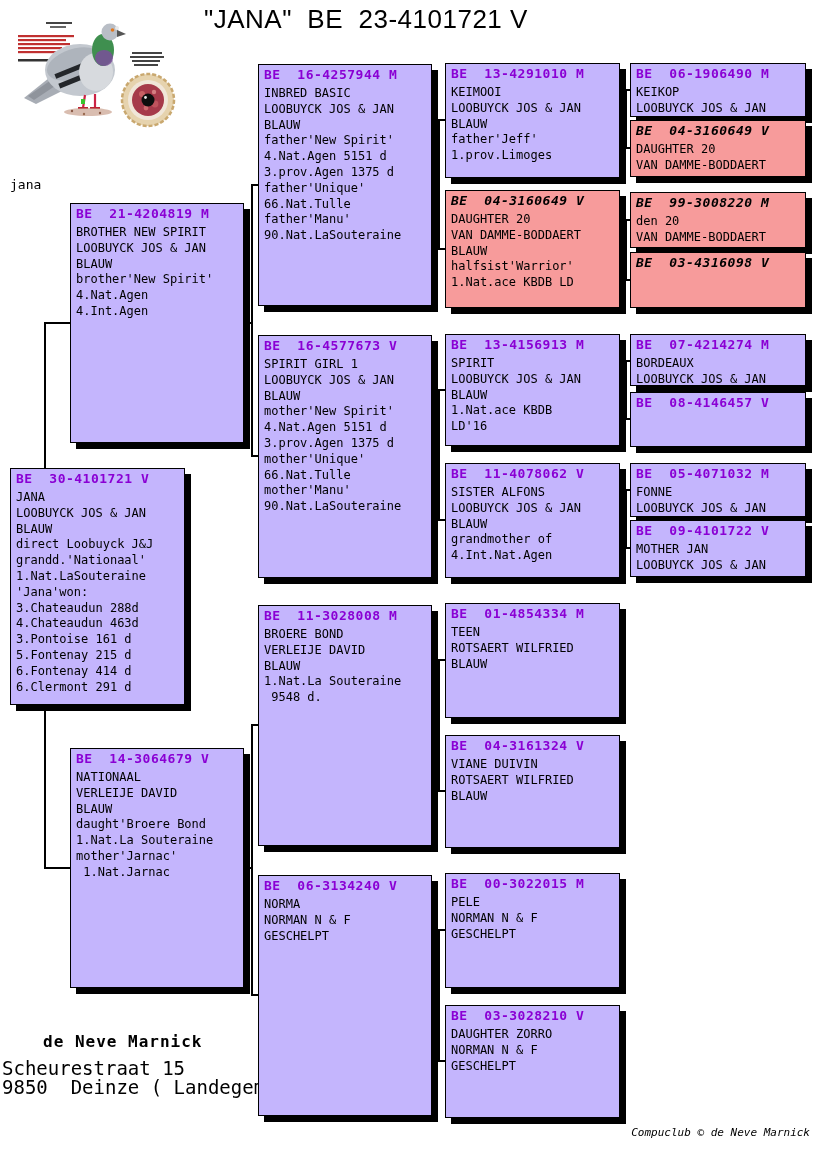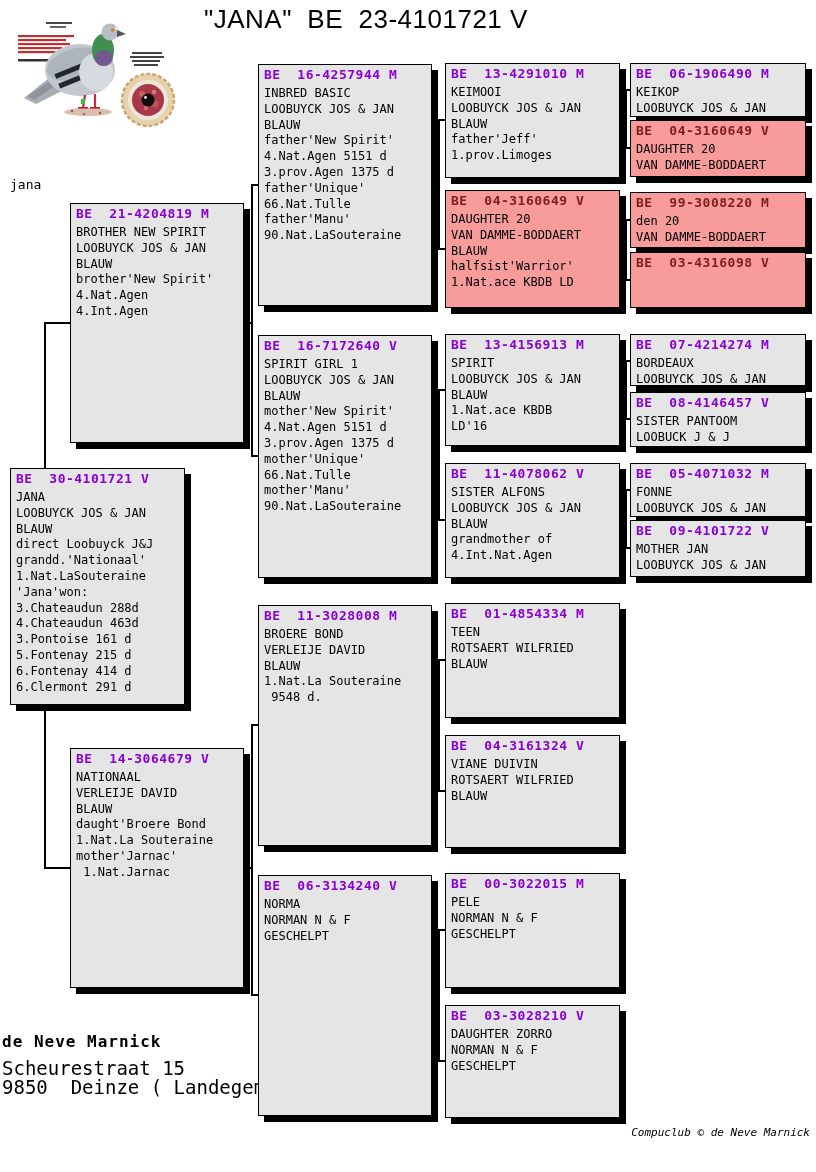--- a/index.html
+++ b/index.html
@@ -1,31 +1,31 @@
 <!DOCTYPE html>
 <html><head>
 <meta charset="utf-8">
 <style>
   html,body{margin:0;padding:0;background:#fff;}
   #page{position:relative;width:816px;height:1172px;background:#fff;overflow:hidden;
         font-family:"DejaVu Sans Mono",monospace;color:#000;}
   .title{position:absolute;left:204px;top:4px;font-family:"Liberation Sans",sans-serif;
          font-size:26px;letter-spacing:.5px;color:#000;white-space:pre;}
-  .box{position:absolute;background:#e5e5e5;border:1.5px solid #000;box-shadow:6px 6px 0 #000;
+  .box{position:absolute;background:#c4b5fd;border:1.5px solid #000;box-shadow:6px 6px 0 #000;
        padding:2px 5px;box-sizing:border-box;overflow:hidden;z-index:2;}
   .box.pink{background:#F79B9B;}
   .hd{font-weight:bold;font-size:13px;line-height:16px;letter-spacing:.5px;color:#8A00D4;
       white-space:pre;margin-bottom:3px;}
-  .box.pink .hd{color:#7f1d1d;}
+  .box.pink .hd{color:#000000;font-style:italic;}
   .bl{font-size:12px;line-height:15.8px;white-space:pre;}
   .hl{position:absolute;height:1.5px;background:#000;z-index:1;}
   .vl{position:absolute;width:1.5px;background:#000;z-index:1;}
   .photo-caption{position:absolute;left:10px;top:177px;font-size:13px;}
   .owner{position:absolute;left:2px;top:1032px;}
-  .owner-name{font-size:16px;font-weight:bold;letter-spacing:1px;margin-bottom:8px;}
+  .owner-name{font-size:16px;font-weight:bold;letter-spacing:1px;margin-bottom:8px;margin-left:41px;}
   .owner .bl{font-size:19px;line-height:19px;}
   .footer{position:absolute;right:6px;top:1126px;font-size:11px;font-style:italic;white-space:pre;}
   svg{display:block;}
 </style>
 </head>
 <body>
 
 <div id="page">
 
   <div class="title">"JANA"  BE  23-4101721 V</div>
@@ -191,21 +191,21 @@
         <div class="bl">father'New Spirit'</div>
         <div class="bl">4.Nat.Agen 5151 d</div>
         <div class="bl">3.prov.Agen 1375 d</div>
         <div class="bl">father'Unique'</div>
         <div class="bl">66.Nat.Tulle</div>
         <div class="bl">father'Manu'</div>
         <div class="bl">90.Nat.LaSouteraine</div>
       </div>
   </div>
   <div class="box" style="left:258px;top:335px;width:174px;height:243px">
-    <div class="hd">BE  16-7172640 V</div>
+    <div class="hd">BE  16-4577673 V</div>
     <div>
         <div class="bl">SPIRIT GIRL 1</div>
         <div class="bl">LOOBUYCK JOS &amp; JAN</div>
         <div class="bl">BLAUW</div>
         <div class="bl">mother'New Spirit'</div>
         <div class="bl">4.Nat.Agen 5151 d</div>
         <div class="bl">3.prov.Agen 1375 d</div>
         <div class="bl">mother'Unique'</div>
         <div class="bl">66.Nat.Tulle</div>
         <div class="bl">mother'Manu'</div>
@@ -330,24 +330,20 @@
   </div>
   <div class="box" style="left:630px;top:334px;width:176px;height:52px">
     <div class="hd">BE  07-4214274 M</div>
     <div>
         <div class="bl">BORDEAUX</div>
         <div class="bl">LOOBUYCK JOS &amp; JAN</div>
       </div>
   </div>
   <div class="box" style="left:630px;top:392px;width:176px;height:55px">
     <div class="hd">BE  08-4146457 V</div>
-    <div>
-        <div class="bl">SISTER PANTOOM</div>
-        <div class="bl">LOOBUCK J &amp; J</div>
-      </div>
   </div>
   <div class="box" style="left:630px;top:463px;width:176px;height:54px">
     <div class="hd">BE  05-4071032 M</div>
     <div>
         <div class="bl">FONNE</div>
         <div class="bl">LOOBUYCK JOS &amp; JAN</div>
       </div>
   </div>
   <div class="box" style="left:630px;top:520px;width:176px;height:57px">
     <div class="hd">BE  09-4101722 V</div>

